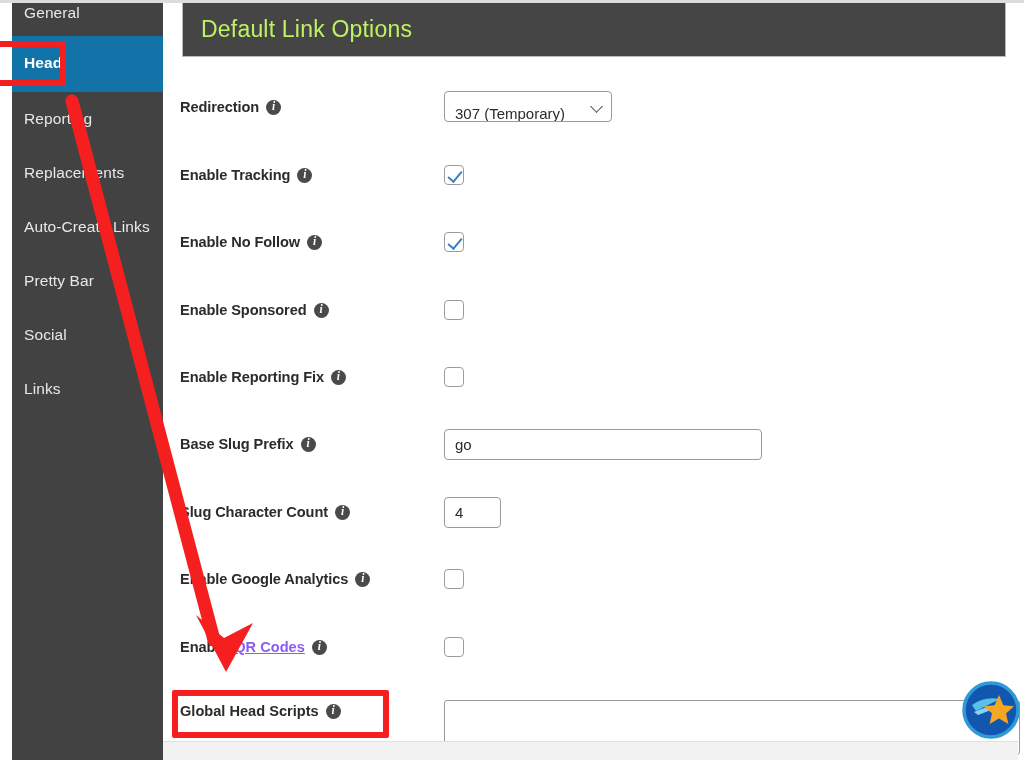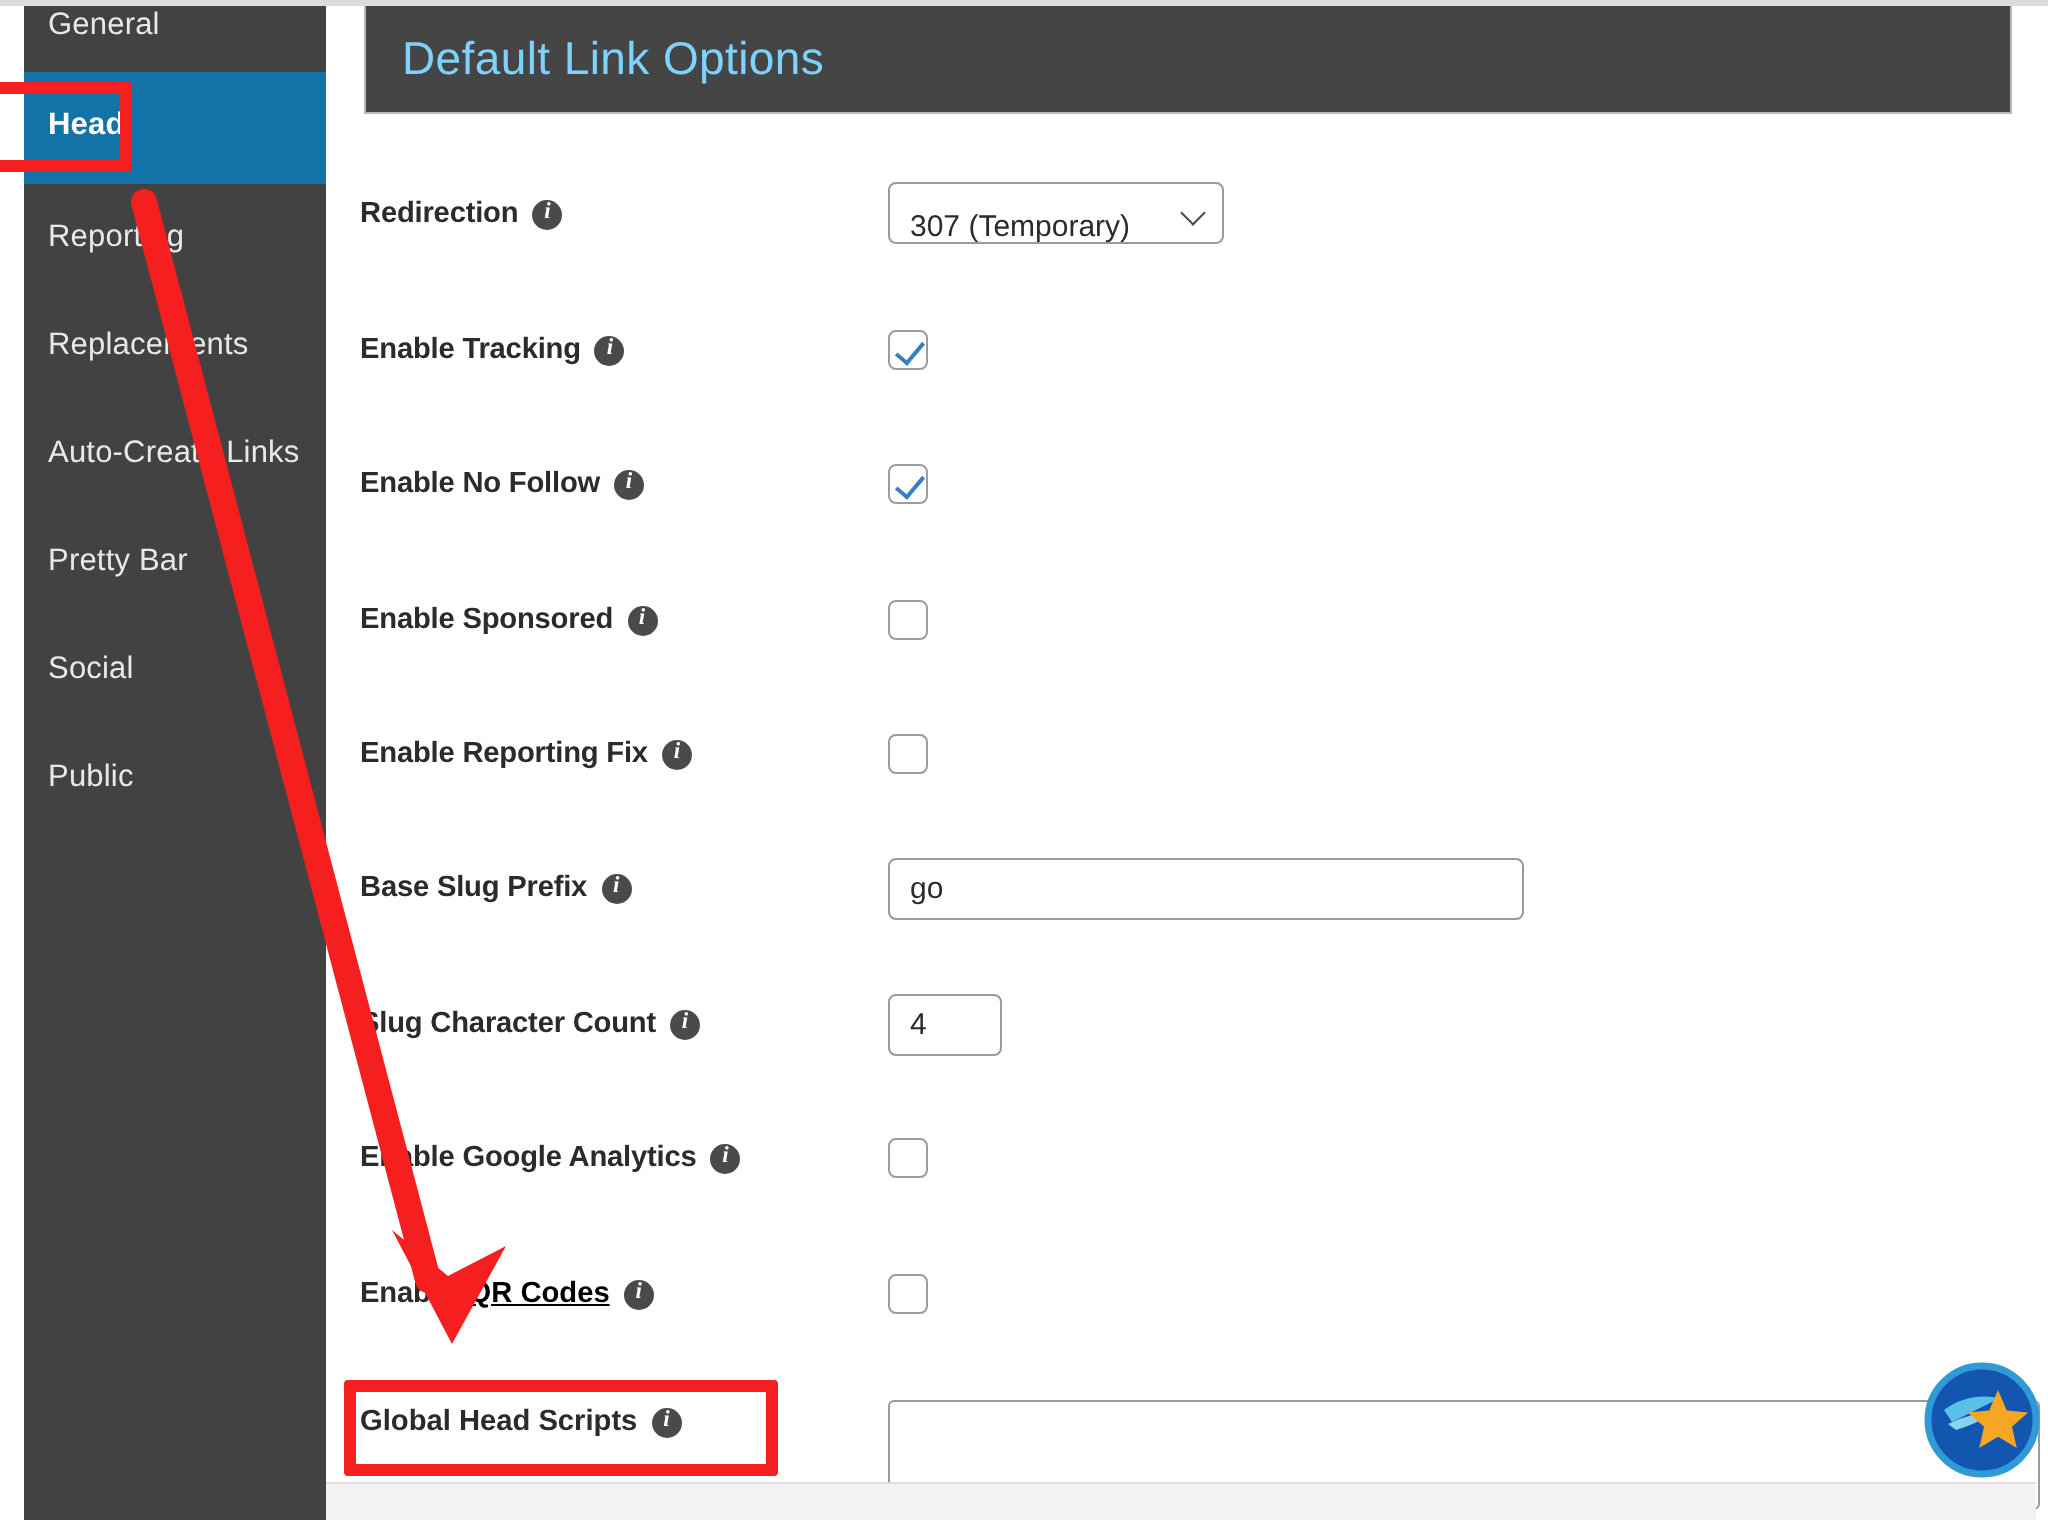--- a/index.html
+++ b/index.html
@@ -65,42 +65,42 @@
   #panel-header {
     position: absolute; left: 19px; top: 0px;
     width: 824px; height: 54px;
     background: #454545;
     border: 1px solid #b9b9b9;
     border-top: none;
     display: flex; align-items: center;
     padding-left: 18px;
   }
   #panel-header .title {
-    color: #7dd3fc;
+    color: #bef264;
     font-size: 23px;
     font-weight: normal;
     letter-spacing: .2px;
   }
 
   
   .row {
     position: absolute;
     left: 0; width: 855px;
     height: 30px;
   }
   .row .label {
     position: absolute; left: 17px; top: 0;
     display: flex; align-items: center; gap: 7px;
     height: 30px;
     font-size: 14.6px; font-weight: bold; color: #2b2b2b;
     white-space: nowrap;
   }
   .row .label .ltext { letter-spacing: -.1px; }
   .row .label a.qrlink {
-    color: #000000; text-decoration: underline;
+    color: #8b5cf6; text-decoration: underline;
     font-weight: bold;
   }
   .row .field {
     position: absolute; left: 281px; top: 0;
     height: 30px; display: flex; align-items: center;
   }
 
   
   .info-icon {
     display: inline-flex; align-items: center; justify-content: center;
@@ -234,21 +234,21 @@
     <div class="side-item si-4">
       <span class="side-label">Auto-Create Links</span>
     </div>
     <div class="side-item si-5">
       <span class="side-label">Pretty Bar</span>
     </div>
     <div class="side-item si-6">
       <span class="side-label">Social</span>
     </div>
     <div class="side-item si-7">
-      <span class="side-label">Public</span>
+      <span class="side-label">Links</span>
     </div>
   </nav>
 
   <main id="content">
 
     <header id="panel-header">
       <span class="title">Default Link Options</span>
     </header>
 
     <div class="row" style="top:89px;">

